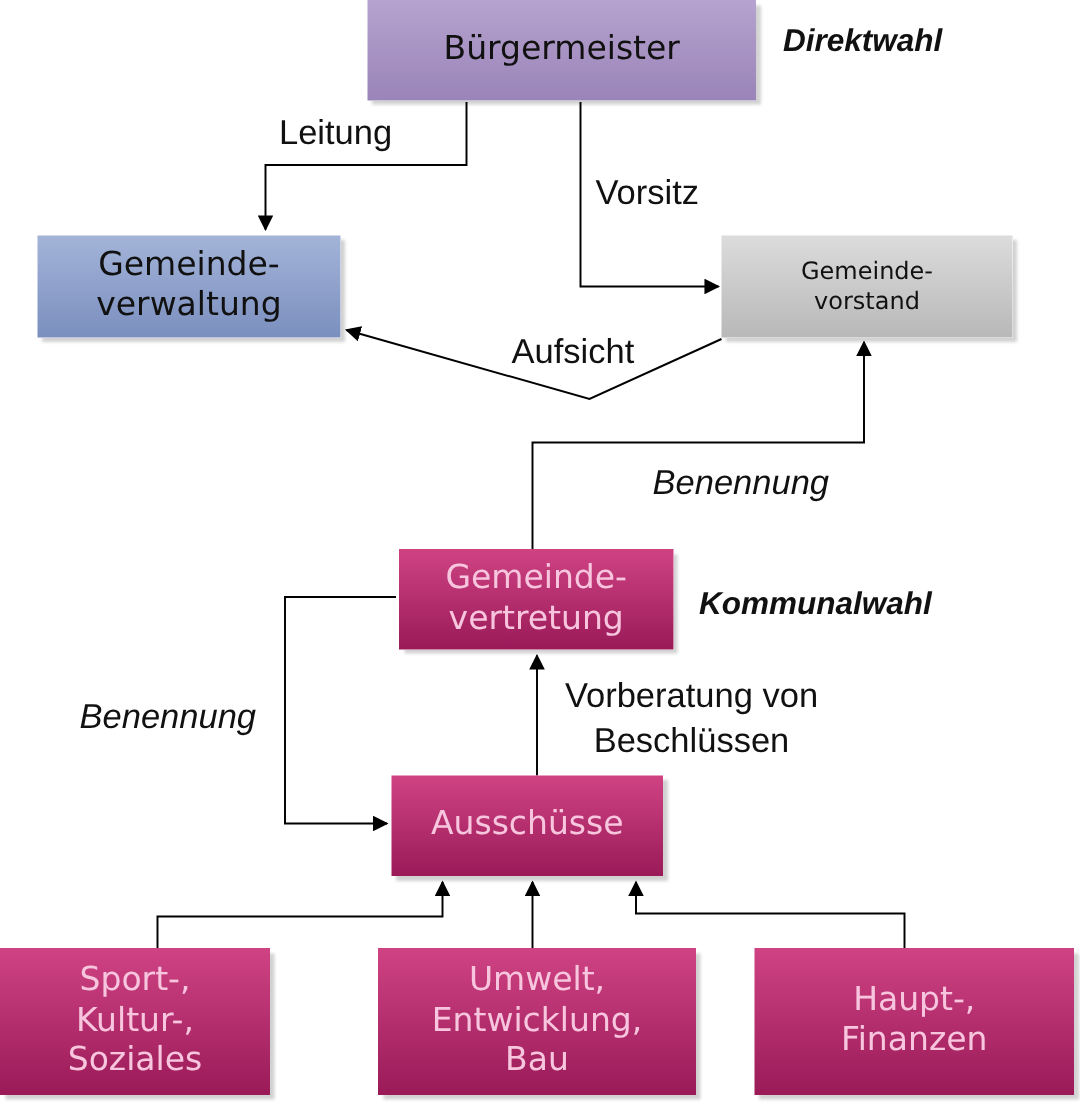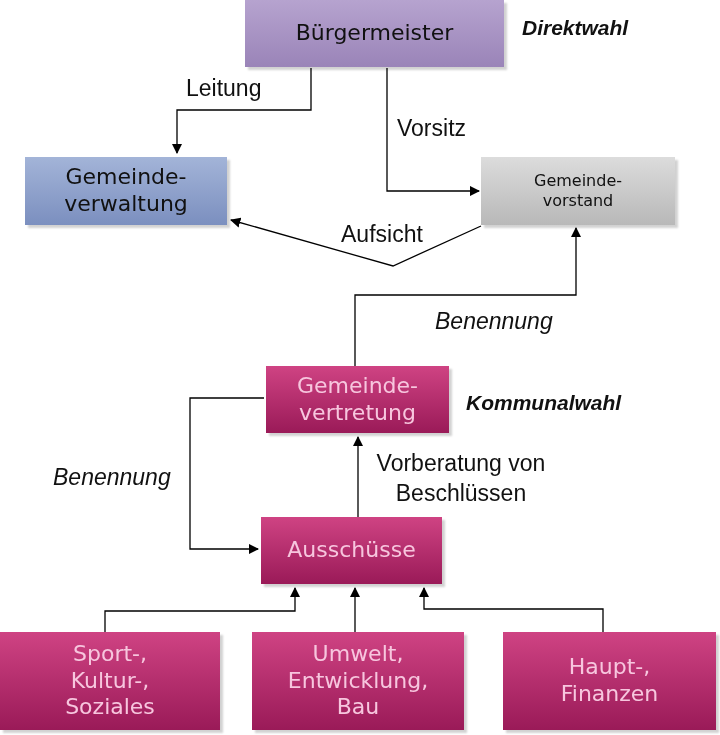--- a/index.html
+++ b/index.html
@@ -63,21 +63,21 @@
 
 <div class="box magenta" style="left:266px; top:366px; width:183px; height:67px;">
   <span>Gemeinde-
 vertretung</span>
 </div>
 
 <div class="box magenta" style="left:261px; top:517px; width:181px; height:67px;">
   <span>Ausschüsse</span>
 </div>
 
-<div class="box magenta" style="left:0px; top:632px; width:220px; height:98px;">
+<div class="box magenta" style="left:0px; top:632px; width:180px; height:98px;">
   <span>Sport-,
 Kultur-,
 Soziales</span>
 </div>
 
 <div class="box magenta" style="left:252px; top:632px; width:212px; height:98px;">
   <span>Umwelt,
 Entwicklung,
 Bau</span>
 </div>

